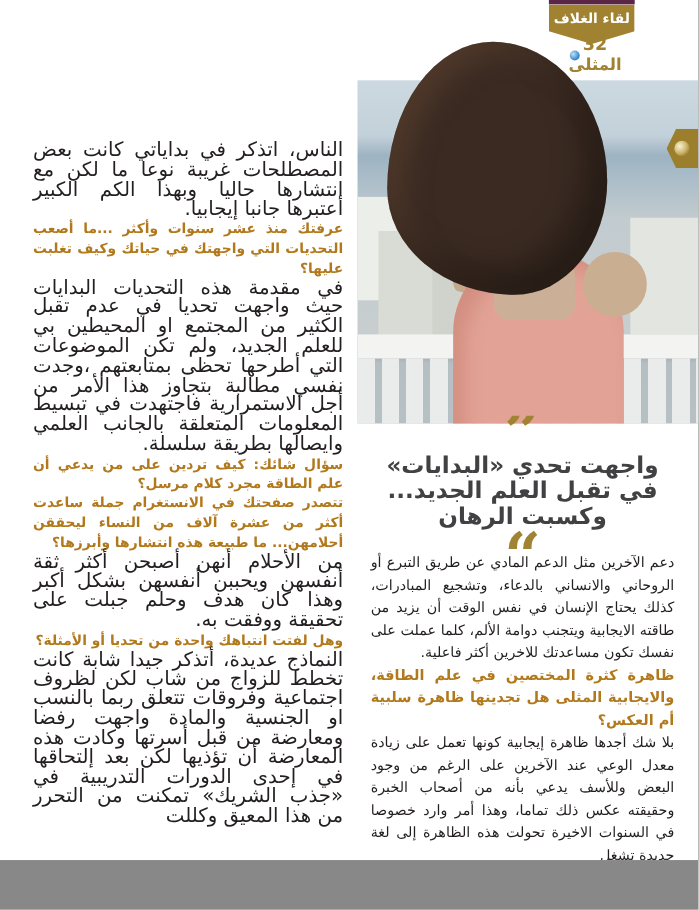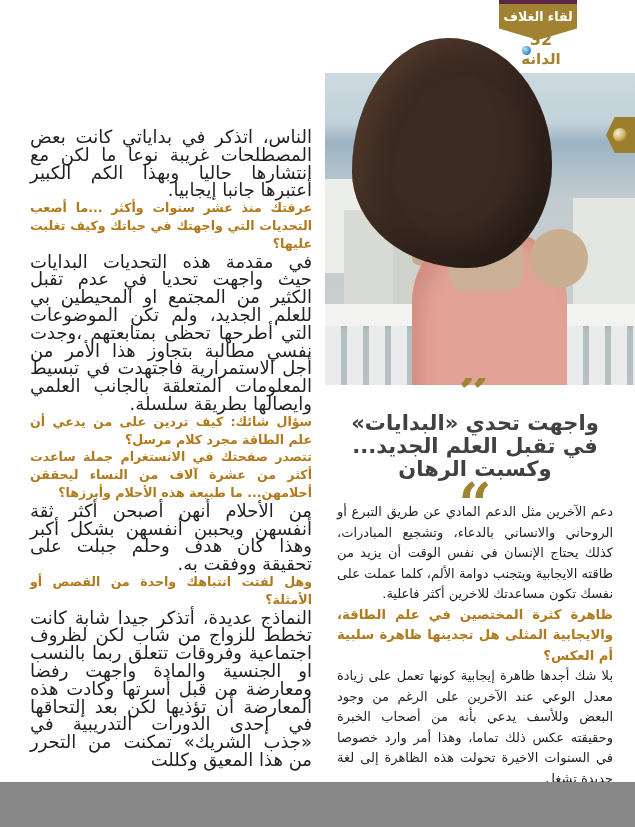--- a/index.html
+++ b/index.html
@@ -80,21 +80,21 @@
 <div class="page">
 
   <div class="badge-wrap">
     <div class="badge-strip"></div>
     <div class="badge-body">لقاء الغلاف</div>
   </div>
   <div class="logo-row">
     <span class="page-number">32</span>
     <span class="logo">
       <span class="globe"></span>
-      <span>الدانه</span>
+      <span>المثلى</span>
       <span class="tagline"></span>
     </span>
   </div>
 
   <div class="photo">
     <div class="photo-bg">
       <div class="bldg b1"></div>
       <div class="bldg b2"></div>
       <div class="bldg b3"></div>
       <div class="bldg b4"></div>
@@ -119,23 +119,23 @@
     <span class="qmark">”</span>
     <p class="quote-text">واجهت تحدي «البدايات» في تقبل العلم الجديد... وكسبت الرهان</p>
     <span class="qmark bottom">“</span>
   </div>
 
   <div class="col-left">
     <p class="t-body">الناس، اتذكر في بداياتي كانت بعض المصطلحات غريبة نوعا ما لكن مع انتشارها حاليا وبهذا الكم الكبير أعتبرها جانبا إيجابيا.</p>
     <p class="t-head">عرفتك منذ عشر سنوات وأكثر ...ما أصعب التحديات التي واجهتك في حياتك وكيف تغلبت عليها؟</p>
     <p class="t-body">في مقدمة هذه التحديات البدايات حيث واجهت تحديا في عدم تقبل الكثير من المجتمع او المحيطين بي للعلم الجديد، ولم تكن الموضوعات التي أطرحها تحظى بمتابعتهم ،وجدت نفسي مطالبة بتجاوز هذا الأمر من أجل الاستمرارية فاجتهدت في تبسيط المعلومات المتعلقة بالجانب العلمي وايصالها بطريقة سلسلة.</p>
     <p class="t-head">سؤال شائك: كيف تردين على من يدعي أن علم الطاقة مجرد كلام مرسل؟</p>
-    <p class="t-head">تتصدر صفحتك في الانستغرام جملة ساعدت أكثر من عشرة آلاف من النساء ليحققن أحلامهن... ما طبيعة هذه الأحلام وأبرزها؟</p>
+    <p class="t-head">تتصدر صفحتك في الانستغرام جملة ساعدت أكثر من عشرة آلاف من النساء ليحققن أحلامهن... ما طبيعة هذه انتشارها وأبرزها؟</p>
     <p class="t-body">من الأحلام أنهن أصبحن أكثر ثقة أنفسهن ويحببن أنفسهن بشكل أكبر وهذا كان هدف وحلم جبلت على تحقيقة ووفقت به.</p>
-    <p class="t-head">وهل لفتت انتباهك واحدة من القصص أو الأمثلة؟</p>
+    <p class="t-head">وهل لفتت انتباهك واحدة من تحديا أو الأمثلة؟</p>
     <p class="t-body">النماذج عديدة، أتذكر جيدا شابة كانت تخطط للزواج من شاب لكن لظروف اجتماعية وفروقات تتعلق ربما بالنسب او الجنسية والمادة واجهت رفضا ومعارضة من قبل أسرتها وكادت هذه المعارضة أن تؤذيها لكن بعد إلتحاقها في إحدى الدورات التدريبية في «جذب الشريك» تمكنت من التحرر من هذا المعيق وكللت</p>
   </div>
 
   <div class="col-right">
     <p class="t-body">دعم الآخرين مثل الدعم المادي عن طريق التبرع أو الروحاني والانساني بالدعاء، وتشجيع المبادرات، كذلك يحتاج الإنسان في نفس الوقت أن يزيد من طاقته الايجابية ويتجنب دوامة الألم، كلما عملت على نفسك تكون مساعدتك للاخرين أكثر فاعلية.</p>
     <p class="t-head">ظاهرة كثرة المختصين في علم الطاقة، والايجابية المثلى هل تجدينها ظاهرة سلبية أم العكس؟</p>
     <p class="t-body">بلا شك أجدها ظاهرة إيجابية كونها تعمل على زيادة معدل الوعي عند الآخرين على الرغم من وجود البعض وللأسف يدعي بأنه من أصحاب الخبرة وحقيقته عكس ذلك تماما، وهذا أمر وارد خصوصا في السنوات الاخيرة تحولت هذه الظاهرة إلى لغة جديدة تشغل</p>
   </div>
 
 </div>

